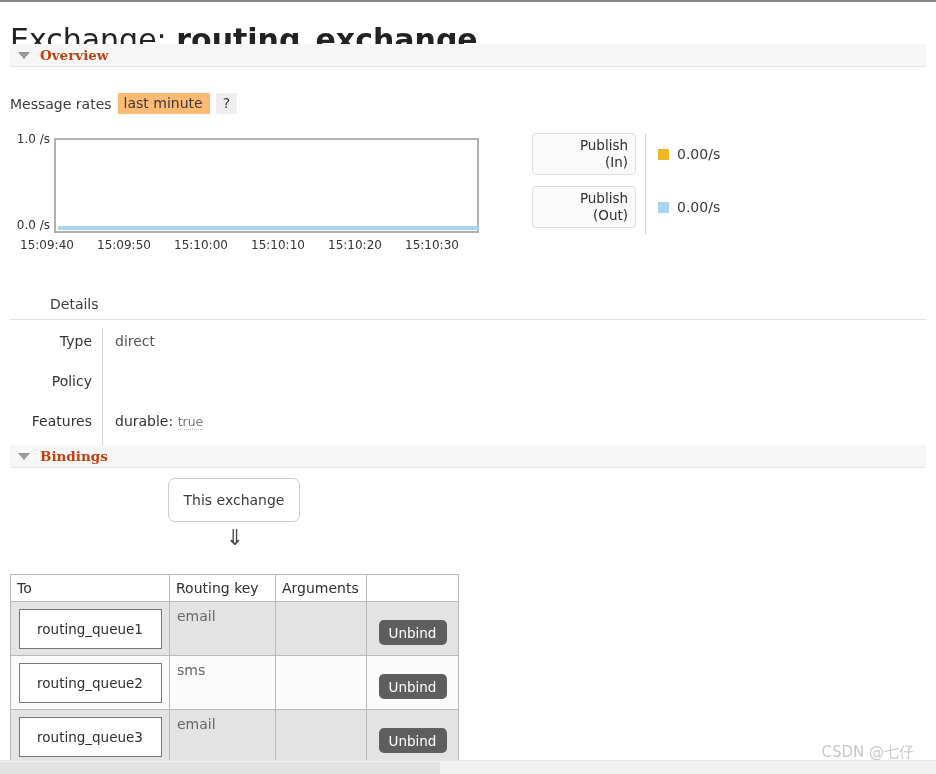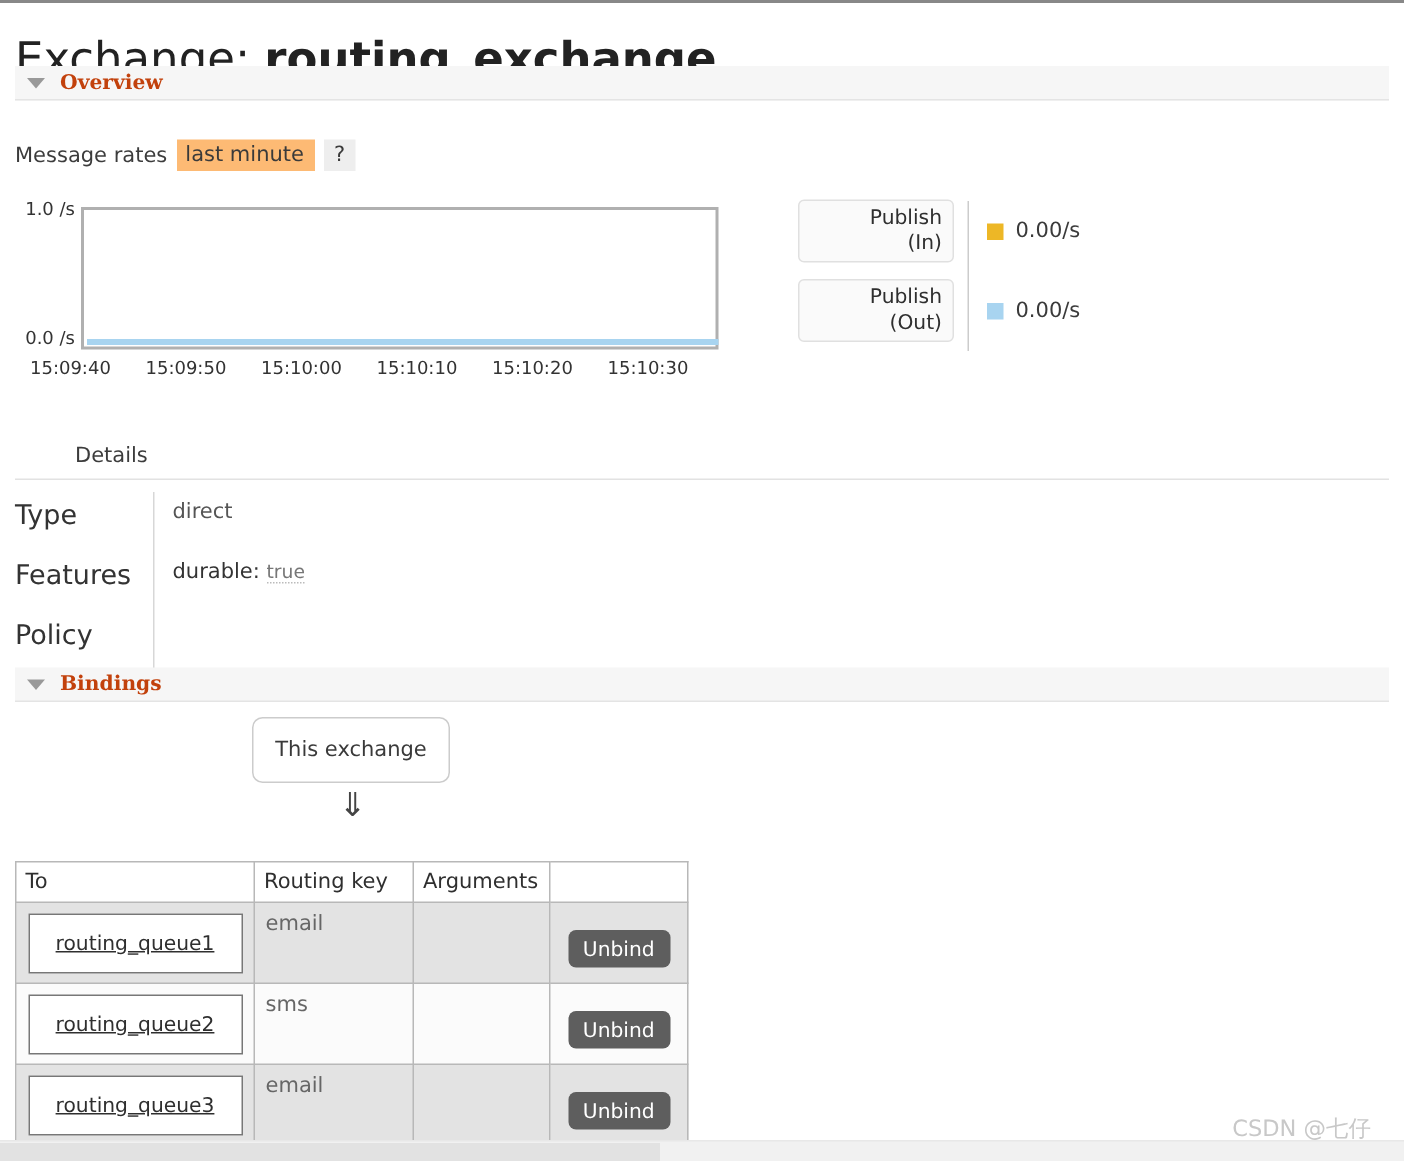--- a/index.html
+++ b/index.html
@@ -218,23 +218,23 @@
     left: 10px;
     top: 328px;
     border-collapse: collapse;
   }
   #details-table td {
     padding: 0;
     vertical-align: top;
   }
   #details-table .dkey {
     width: 82px;
-    text-align: left;
+    text-align: right;
     padding: 5px 10px 5px 0;
-    font-size: 18px;
+    font-size: 14px;
     color: #333333;
     white-space: nowrap;
     border-right: 1px solid #d7d7d7;
     height: 30px;
   }
   #details-table .dval {
     padding: 5px 0 5px 12px;
     font-size: 14px;
     color: #555555;
     height: 30px;
@@ -313,21 +313,20 @@
     margin: 0 auto;
     border: 1px solid #777777;
     background: #ffffff;
     display: flex;
     align-items: center;
     justify-content: center;
     font-size: 13.5px;
     color: #2f2f2f;
     box-sizing: border-box;
     cursor: pointer;
-    text-decoration: underline;
   }
   .routing-key {
     padding: 0 0 0 7px;
     font-size: 14px;
     color: #666666;
     display: flex;
     align-items: flex-start;
     height: 100%;
     padding-top: 6px;
     box-sizing: border-box;
@@ -451,29 +450,29 @@
 <div id="details-title">Details</div>
 <div id="details-rule"></div>
 
 <table id="details-table">
   <tbody>
     <tr>
       <td class="dkey">Type</td>
       <td class="dval">direct</td>
     </tr>
     <tr>
+      <td class="dkey">Policy</td>
+      <td class="dval"></td>
+    </tr>
+    <tr>
       <td class="dkey">Features</td>
       <td class="dval">
         <span class="feat-name">durable:</span>
         <span class="feat-val">true</span>
       </td>
-    </tr>
-    <tr>
-      <td class="dkey">Policy</td>
-      <td class="dval"></td>
     </tr>
   </tbody>
 </table>
 
 <div class="section-head" id="bindings-head">
   <span class="tri"></span>
   <span class="sec-label">Bindings</span>
 </div>
 
 <div id="this-exchange">This exchange</div>

